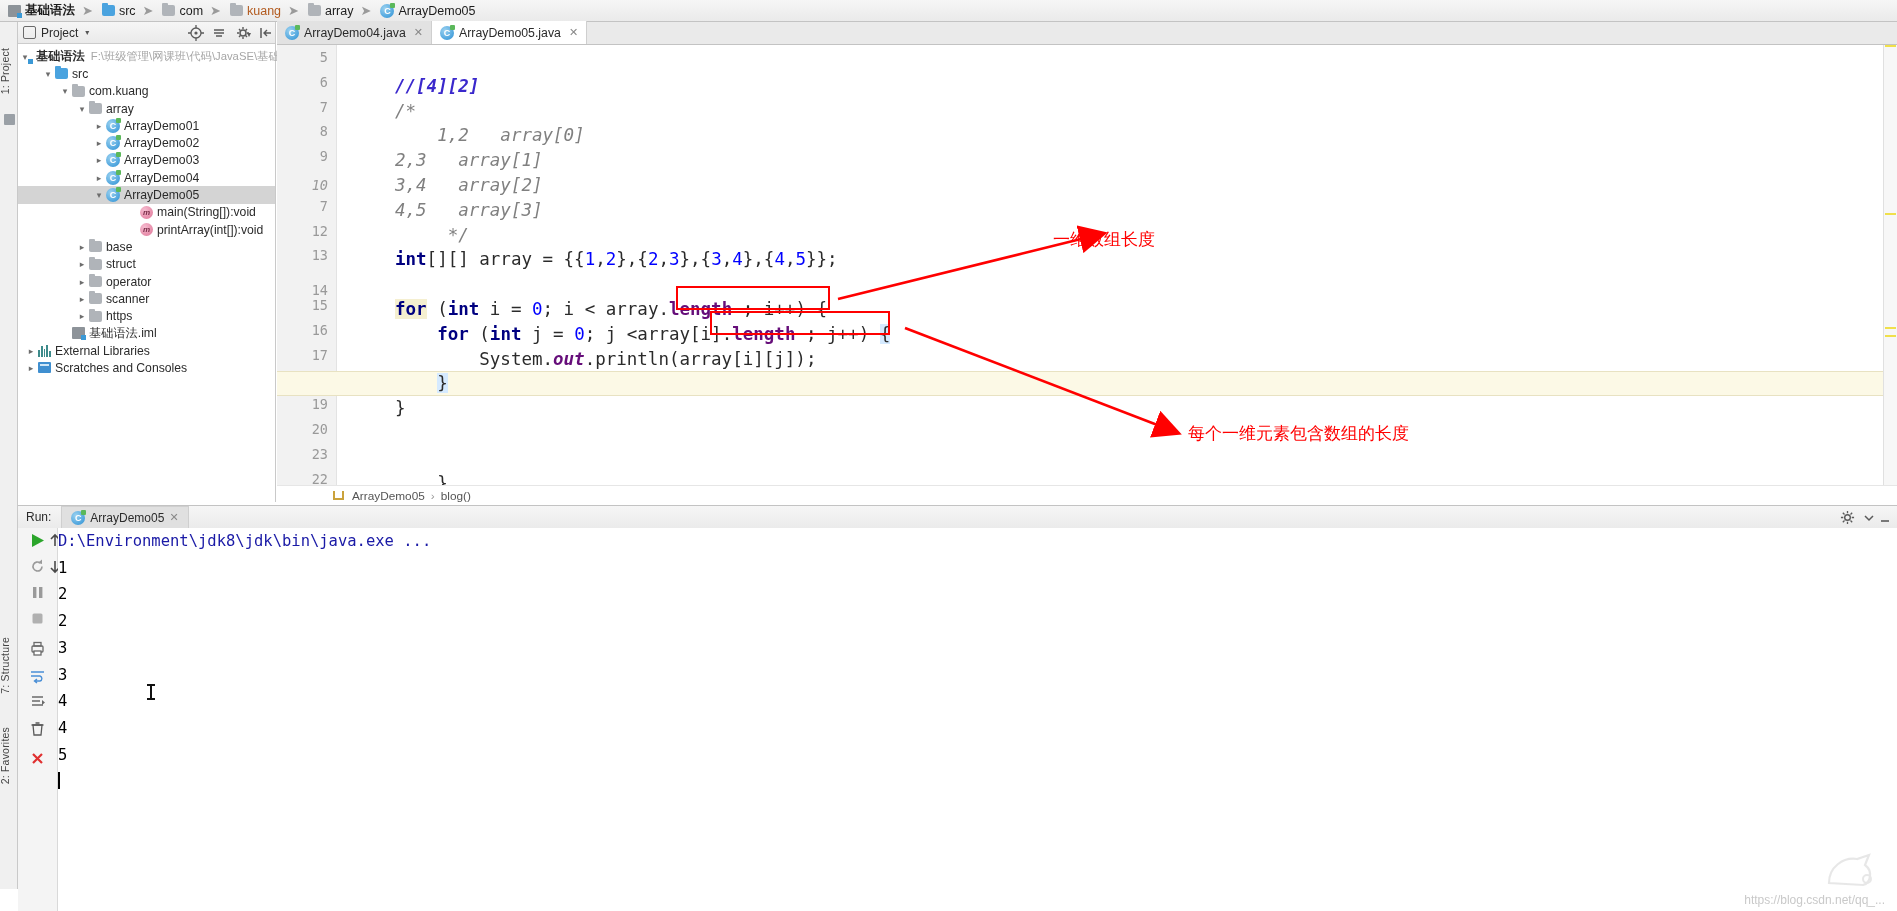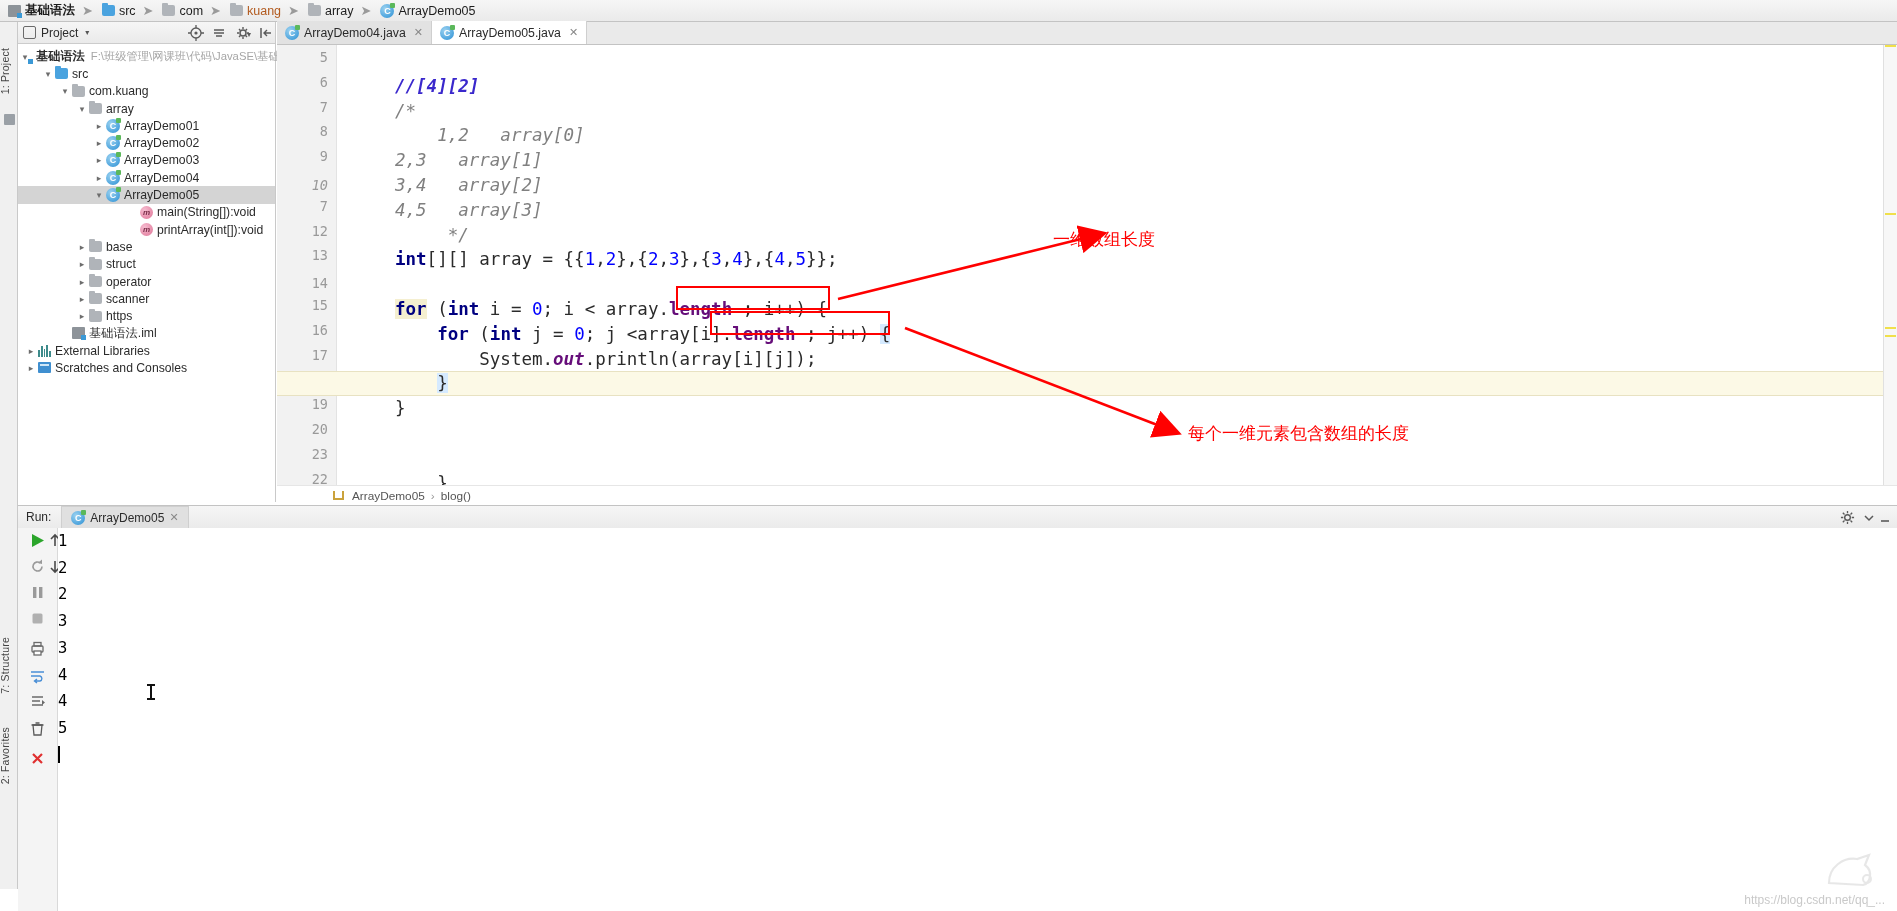--- a/index.html
+++ b/index.html
@@ -404,21 +404,21 @@
   <div id="gutter">
       <div class="lnum" style="top: 4px;">5</div>
       <div class="lnum" style="top: 28.8px;">6</div>
       <div class="lnum" style="top: 53.6px;">7</div>
       <div class="lnum" style="top: 78.4px;">8</div>
       <div class="lnum" style="top: 103.2px;">9</div>
       <div class="lnum" style="top: 132px; font-style: italic;">10</div>
       <div class="lnum" style="top: 152.8px;">7</div>
       <div class="lnum" style="top: 177.6px;">12</div>
       <div class="lnum" style="top: 202.4px;">13</div>
-      <div class="lnum" style="top: 230px;">14</div>
+      <div class="lnum" style="top: 237px;">14</div>
       <div class="lnum" style="top: 252px;">15</div>
       <div class="lnum" style="top: 276.8px;">16</div>
       <div class="lnum" style="top: 301.6px;">17</div>
       <div class="lnum" style="top: 326.4px;">18</div>
       <div class="lnum" style="top: 351.2px;">19</div>
       <div class="lnum" style="top: 376px;">20</div>
       <div class="lnum" style="top: 400.8px;">23</div>
       <div class="lnum" style="top: 425.6px;">22</div>
     </div>
   <div id="gutter2"></div>
@@ -540,20 +540,21 @@
       </svg>
   </span>
   <span class="rt-ico" style="top:222px;">
     <svg width="17" height="17" viewBox="0 0 17 17">
         <path d="M4 4l9 9M13 4l-9 9" stroke="#e03030" stroke-width="2.2"></path>
       </svg>
   </span>
 </div>
 
 <div id="console">
+    <div class="cmdline">D:\Environment\jdk8\jdk\bin\java.exe ...</div>
     <div>1</div>
     <div>2</div>
     <div>2</div>
     <div>3</div>
     <div>3</div>
     <div>4</div>
     <div>4</div>
     <div>5</div>
     <div><span class="cursor-bar"></span></div>
   </div>

